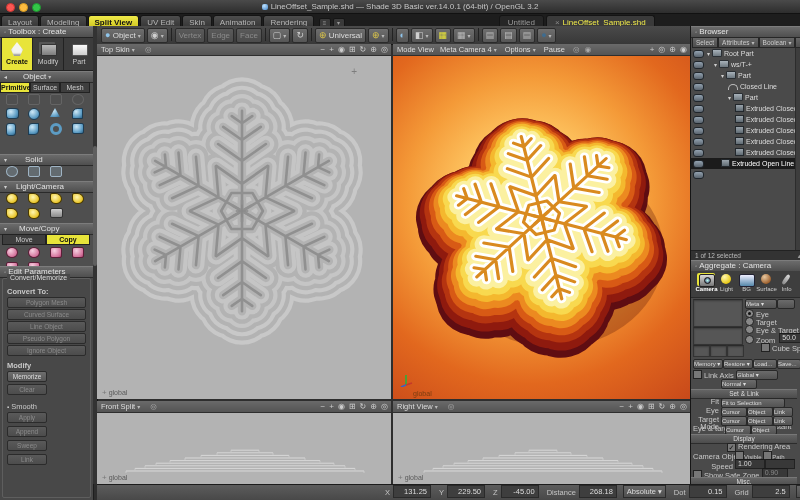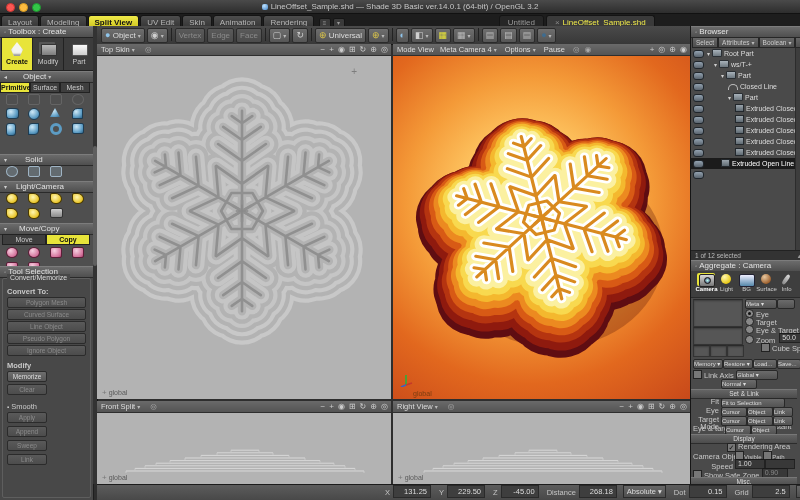--- a/index.html
+++ b/index.html
@@ -246,21 +246,21 @@
         <span class="icon-cell" style="left: 26px; top: 15px;">
           <span class="shape sh-pink" style="width: 10px; height: 9px; border-radius: 2px;"></span>
         </span>
       </div>
   </div>
   <div id="tb-scroll" class="abs">
       <div id="tb-thumb"></div>
     </div>
 
   <div id="toolparams" class="abs">
-    <div class="hdr" style="height:10px;"><span class="tri">◦</span><span>Tool Selection</span></div>
+    <div class="hdr" style="height:10px;"><span class="tri">◦</span><span>Edit Parameters</span></div>
     <div class="groupbox">
       <div style="position:absolute;left:4px;top:-5px;background:#484848;padding:0 3px;font-size:7px;color:#ddd;">Convert/Memorize</div>
       <div class="lab" style="margin:8px 0 1px 4px;font-weight:bold;">Convert To:</div>
       <div id="convert-btns">
           <span class="btn tp-btn dis">Polygon Mesh</span>
           <span class="btn tp-btn dis">Curved Surface</span>
           <span class="btn tp-btn dis">Line Object</span>
           <span class="btn tp-btn dis">Pseudo Polygon</span>
           <span class="btn tp-btn dis">Ignore Object</span>
         </div>

